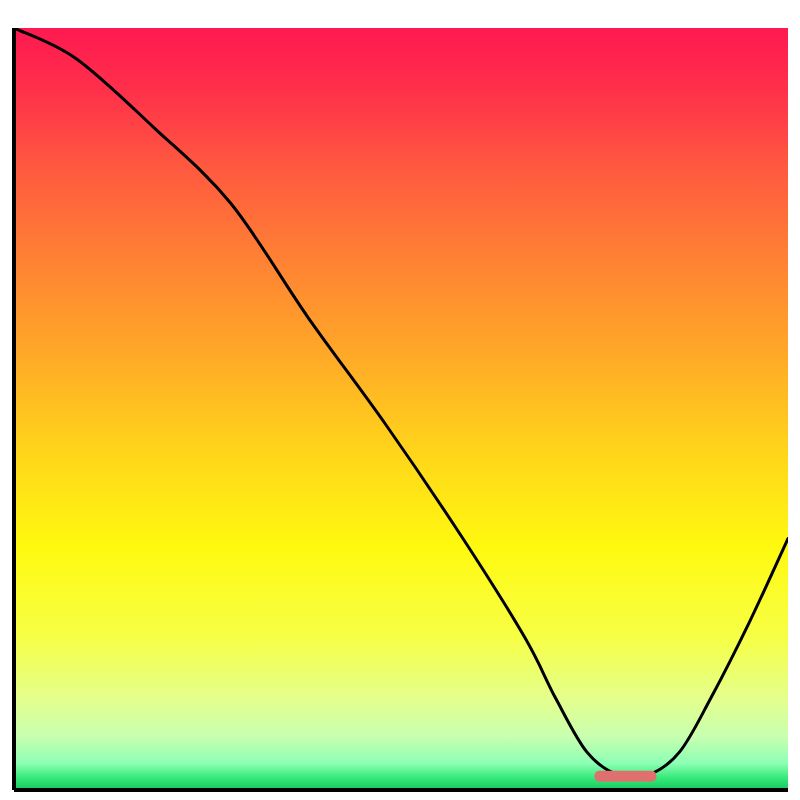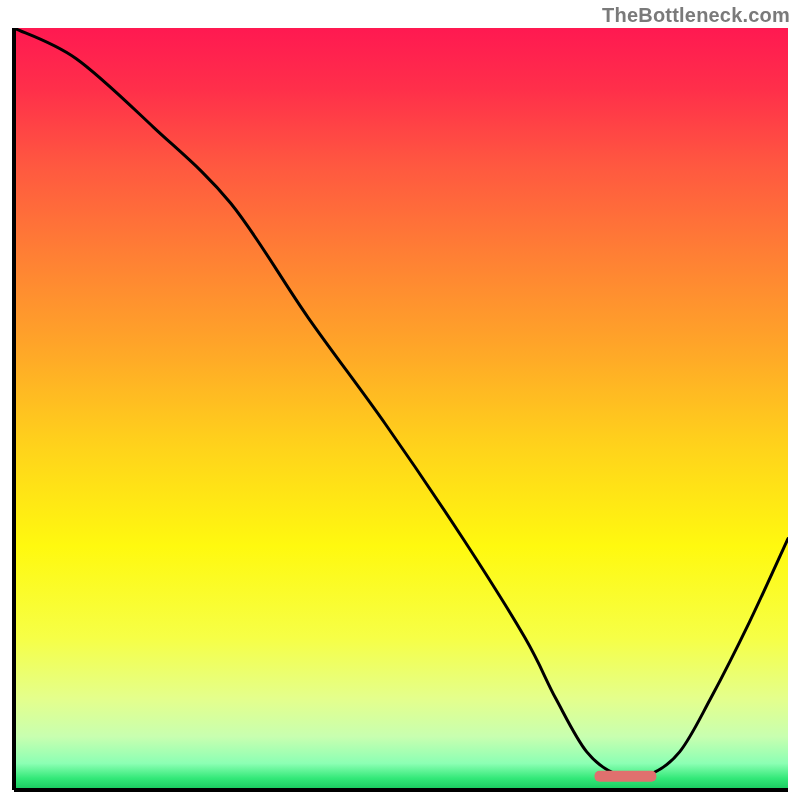--- a/index.html
+++ b/index.html
@@ -29,21 +29,20 @@
   }
   svg {
     display: block;
   }
 </style>
 </head>
 <body>
 
 <div class="frame">
 
-  <div class="watermark">TheBottleneck.com</div>
 
   <svg id="chart-svg" width="800" height="800" viewBox="0 0 800 800">
     <defs>
       <linearGradient id="bg-grad" x1="0" y1="0" x2="0" y2="1">
           <stop offset="0%" stop-color="#ff1951"></stop>
           <stop offset="8%" stop-color="#ff2f4a"></stop>
           <stop offset="18%" stop-color="#ff5840"></stop>
           <stop offset="30%" stop-color="#ff8034"></stop>
           <stop offset="42%" stop-color="#ffa628"></stop>
           <stop offset="55.00000000000001%" stop-color="#ffd31b"></stop>

